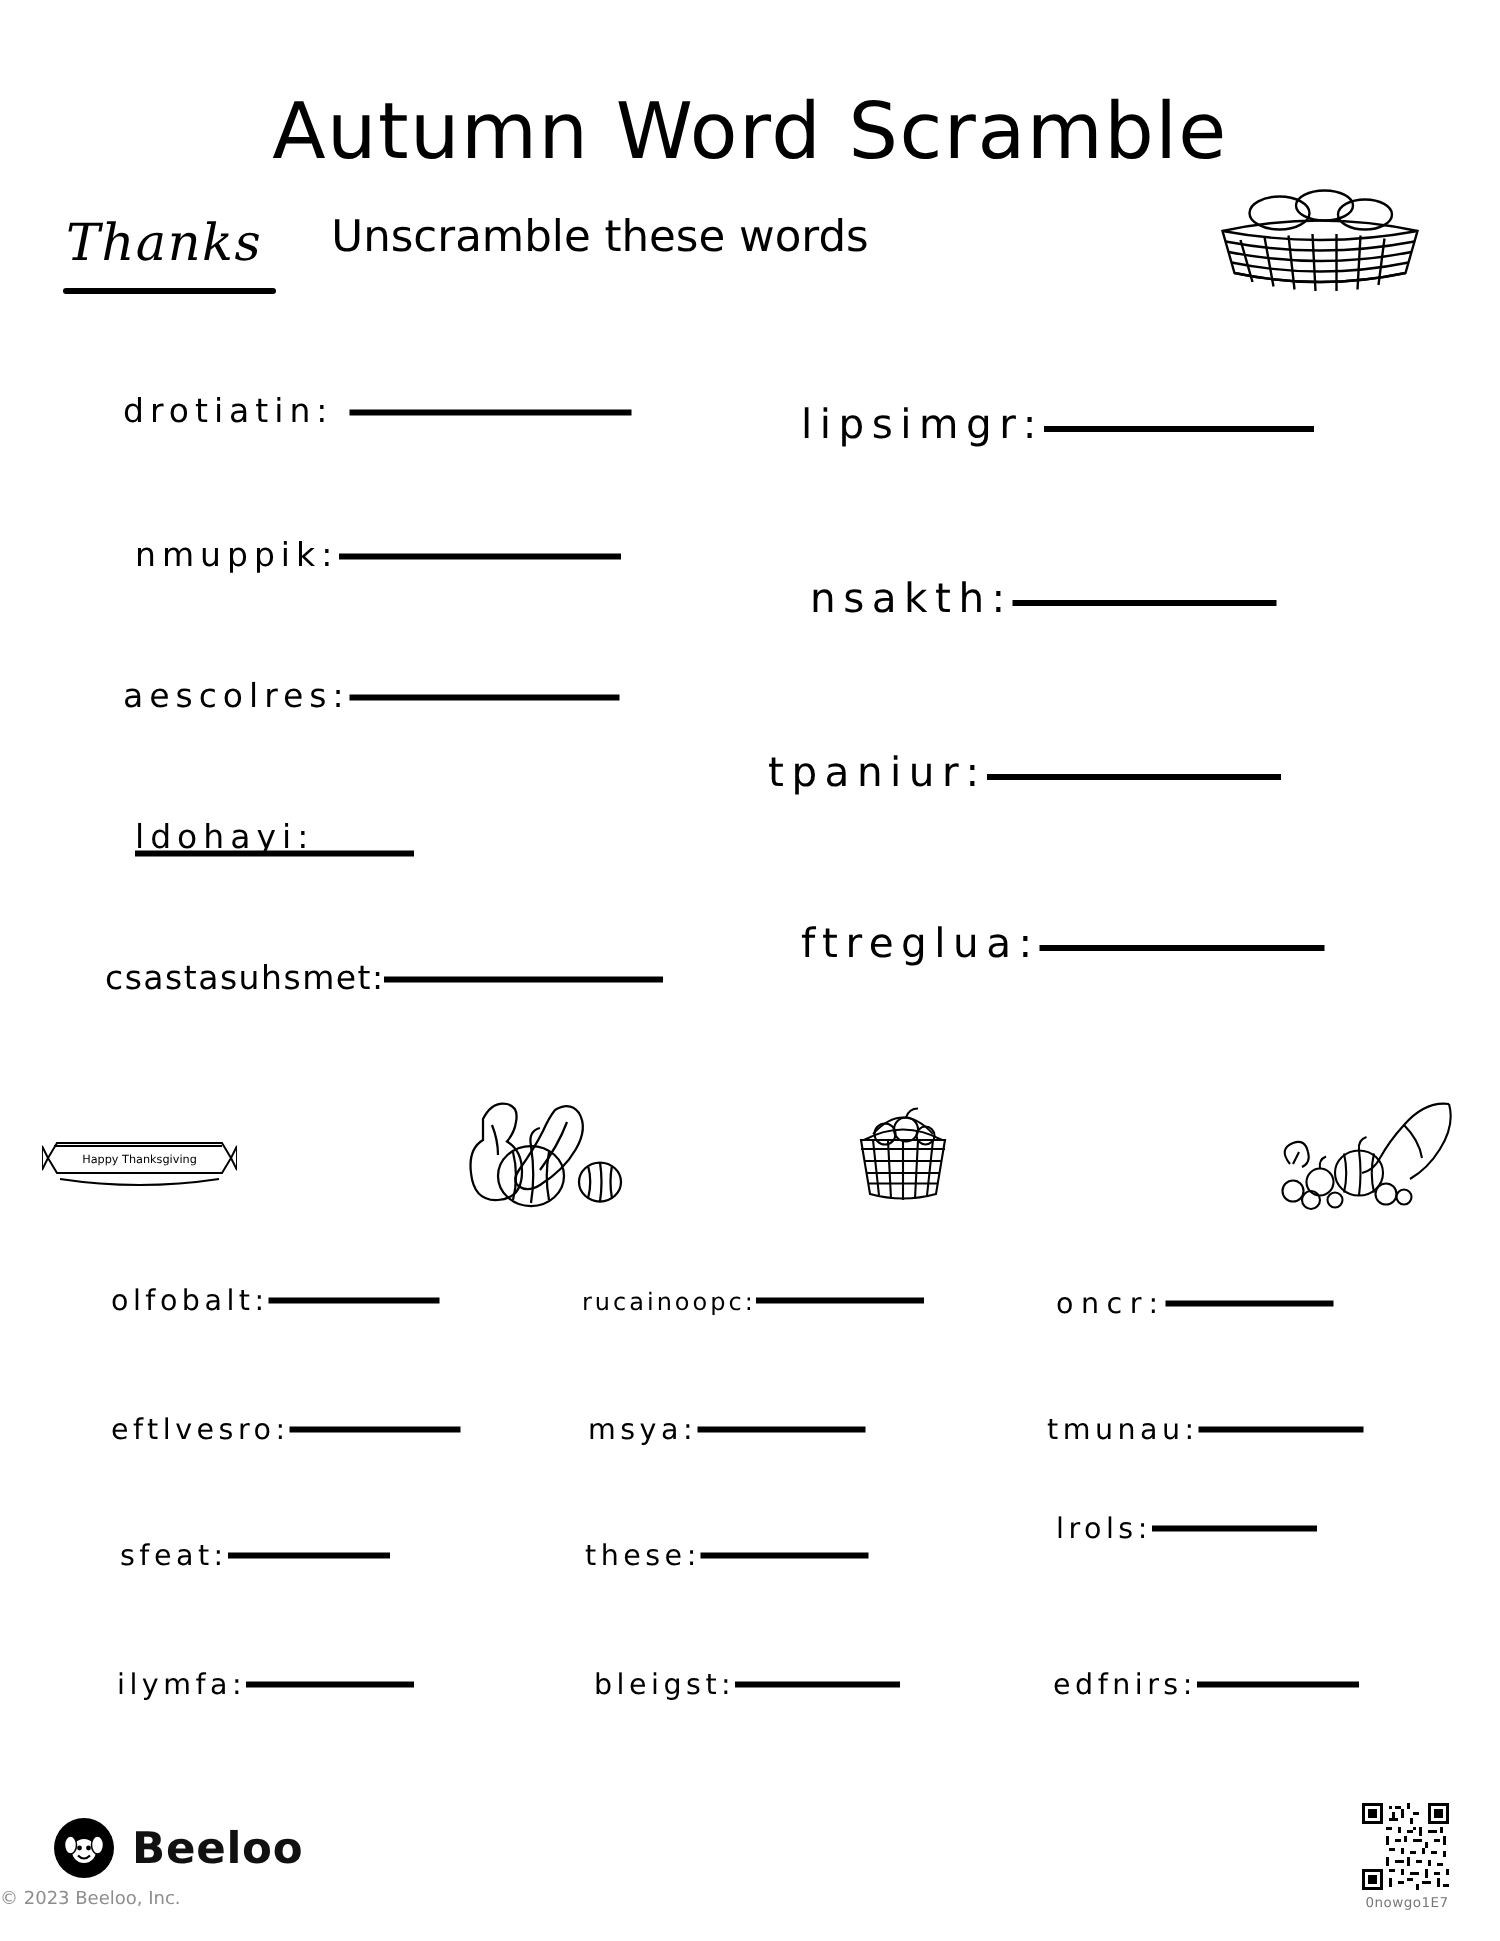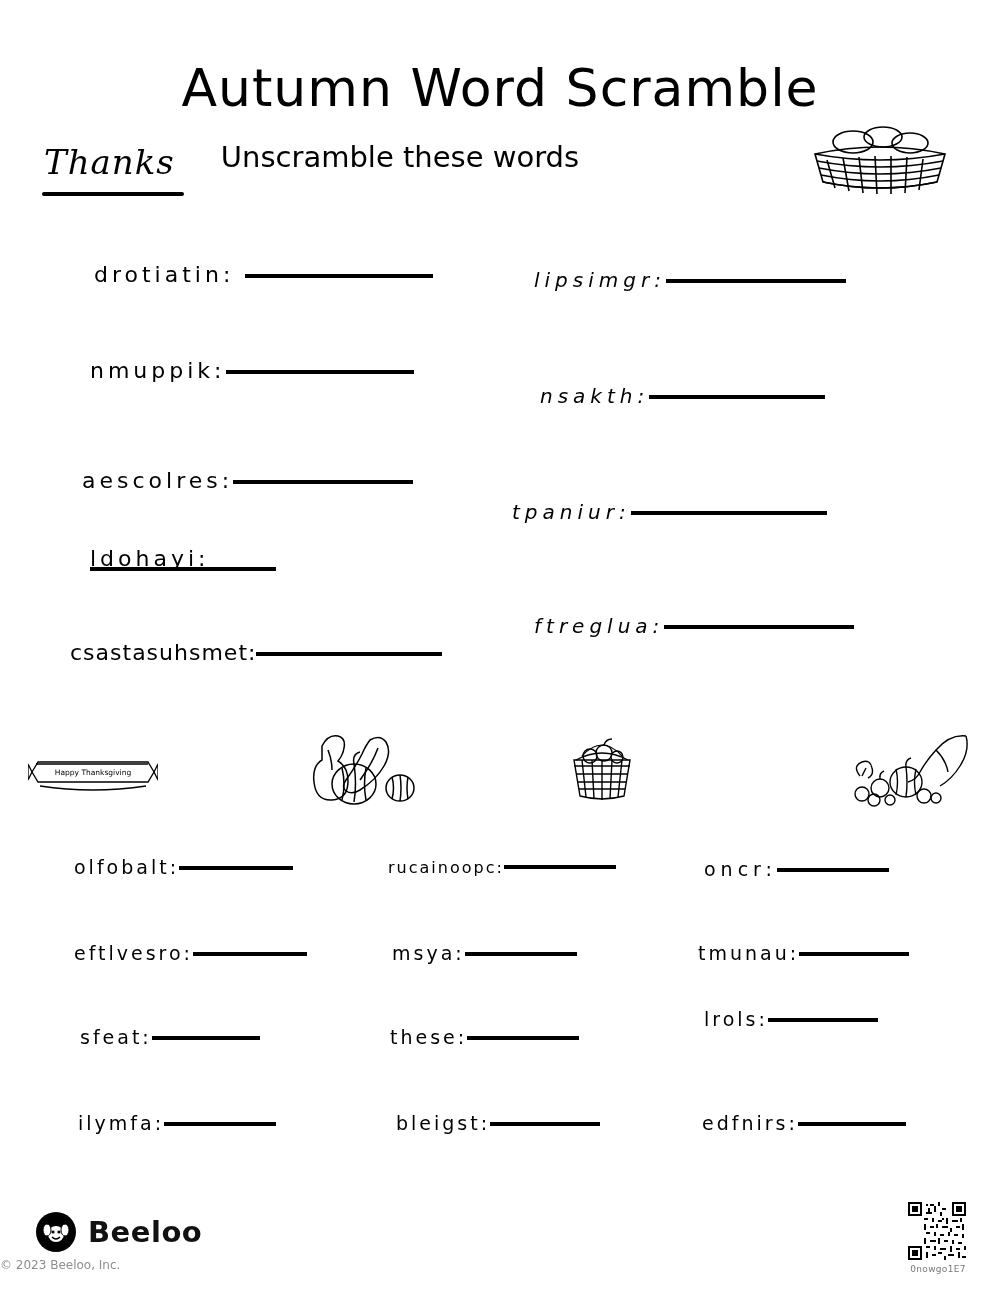--- a/index.html
+++ b/index.html
@@ -76,21 +76,21 @@
   .blank {
     display: inline-block;
     height: 0;
     border-bottom: 4px solid #000;
     position: relative;
     top: -4px;
   }
 
   
   .big .scr { font-size: 22px; letter-spacing: 4px; }
-  .big.right-col .scr { font-size: 20px; letter-spacing: 5px; font-style: italic; }
+  .big.right-col .scr { font-size: 27px; letter-spacing: 5px; }
 
   
   .sml .scr { font-size: 19px; letter-spacing: 3px; margin-left: 20px; }
 
   
   .footer-brand {
     position: absolute;
     left: 36px;
     top: 1212px;
     display: flex;
@@ -153,29 +153,29 @@
     <path d="M10 34 Q75 20 140 34 L132 62 Q75 74 18 62 Z"></path>
     <path d="M10 34 Q75 46 140 34"></path>
     <path d="M18 62 Q75 74 132 62"></path>
     <path d="M22 40 L30 68 M38 38 L44 71 M54 37 L58 73 M70 36 L72 74 M86 36 L86 74 M102 37 L100 73 M118 39 L114 70"></path>
     <path d="M14 48 Q75 60 136 48"></path>
     <path d="M12 41 Q75 53 138 41"></path>
     <path d="M16 55 Q75 67 134 55"></path>
   </svg>
 </div>
 
-<div class="row big" style="top:262px; left:94px;gap:11px;">
+<div class="row big" style="top:262px; left:82px;gap:11px;">
   <span class="scr">drotiatin:</span>
   <span class="blank" style="width:188px;"></span>
 </div>
 <div class="row big" style="top:358px; left:90px;">
   <span class="scr">nmuppik:</span>
   <span class="blank" style="width:188px;"></span>
 </div>
-<div class="row big" style="top:468px; left:82px;">
+<div class="row big" style="top:452px; left:82px;">
   <span class="scr">aescolres:</span>
   <span class="blank" style="width:180px;"></span>
 </div>
 <div class="row big" style="top:546px; left:90px;flex-direction:column;">
   <span class="scr">ldohayi:</span>
   <span class="blank" style="width:186px;"></span>
 </div>
 <div class="row big" style="top:640px; left:70px;">
   <span class="scr" style="letter-spacing:1px;">csastasuhsmet:</span>
   <span class="blank" style="width:186px;"></span>

